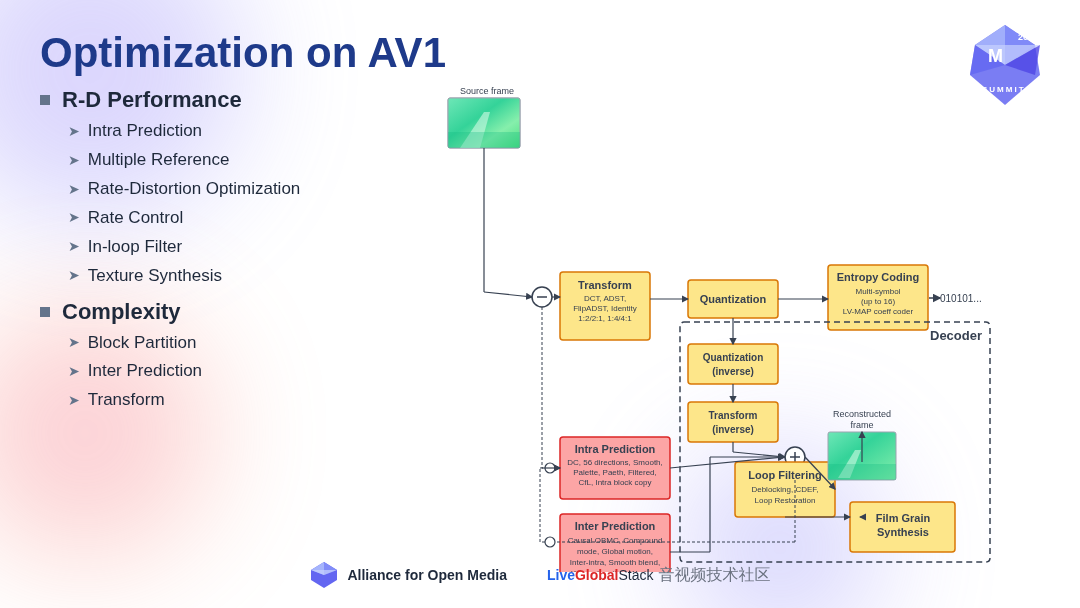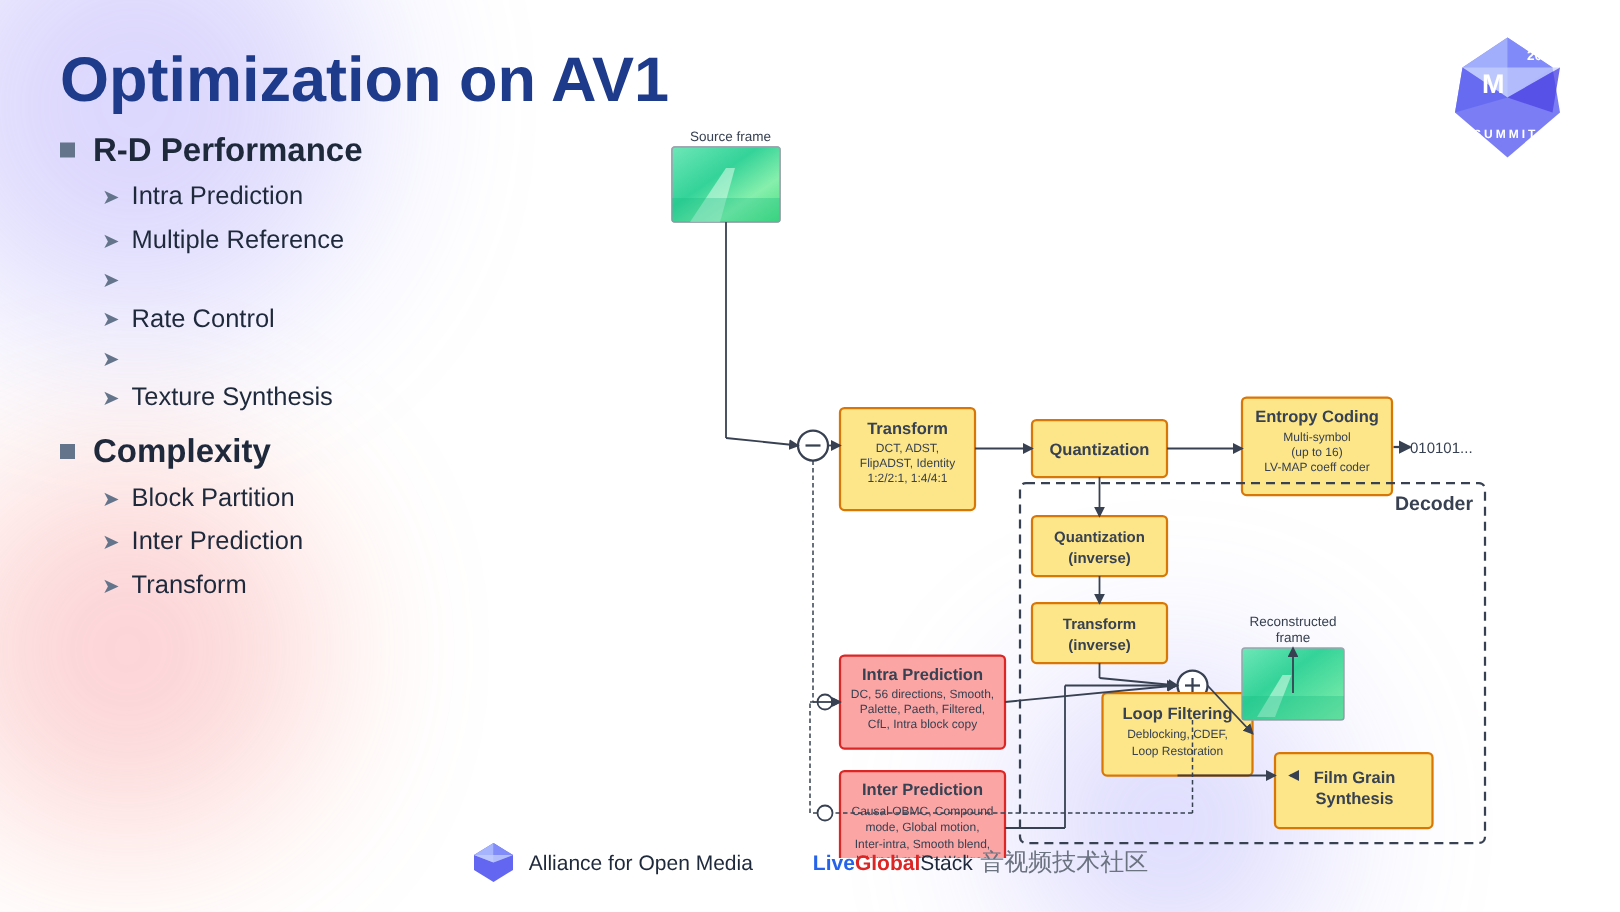--- a/index.html
+++ b/index.html
@@ -132,21 +132,21 @@
       align-items: center;
       gap: 8px;
     }
     .aom-diamond-svg {
       width: 30px;
       height: 30px;
     }
     .aom-text {
       font-size: 14px;
       color: #1e293b;
-      font-weight: 400;
+      font-weight: 700;
     }
 
     .lvs-logo {
       display: flex;
       align-items: center;
       gap: 5px;
       font-size: 14px;
       color: #1e293b;
     }
     .lvs-text-blue { color: #2563eb; font-weight: 700; }
@@ -201,27 +201,29 @@
         <div class="sub-item">
           <span class="arrow-icon">➤</span>
           <span>Intra Prediction</span>
         </div>
         <div class="sub-item">
           <span class="arrow-icon">➤</span>
           <span>Multiple Reference</span>
         </div>
         <div class="sub-item">
           <span class="arrow-icon">➤</span>
+          <span>Rate-Distortion Optimization</span>
         </div>
         <div class="sub-item">
           <span class="arrow-icon">➤</span>
           <span>Rate Control</span>
         </div>
         <div class="sub-item">
           <span class="arrow-icon">➤</span>
+          <span>In-loop Filter</span>
         </div>
         <div class="sub-item">
           <span class="arrow-icon">➤</span>
           <span>Texture Synthesis</span>
         </div>
       </div>
 
       <div class="section-title">
         <span class="bullet-square"></span>
         <span>Complexity</span>

